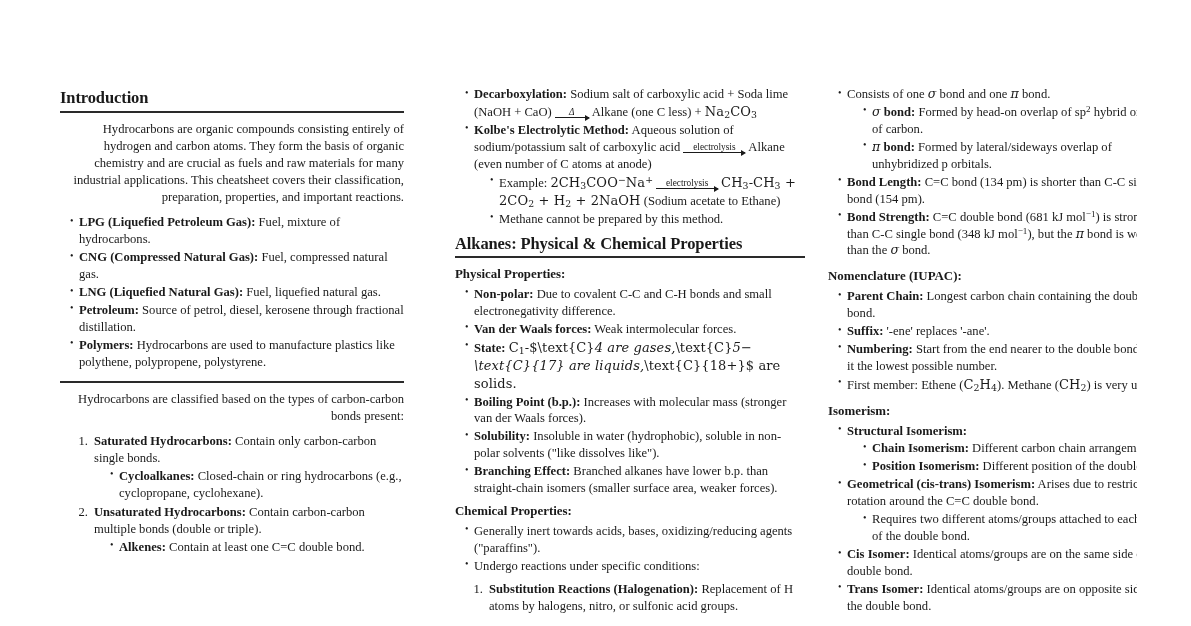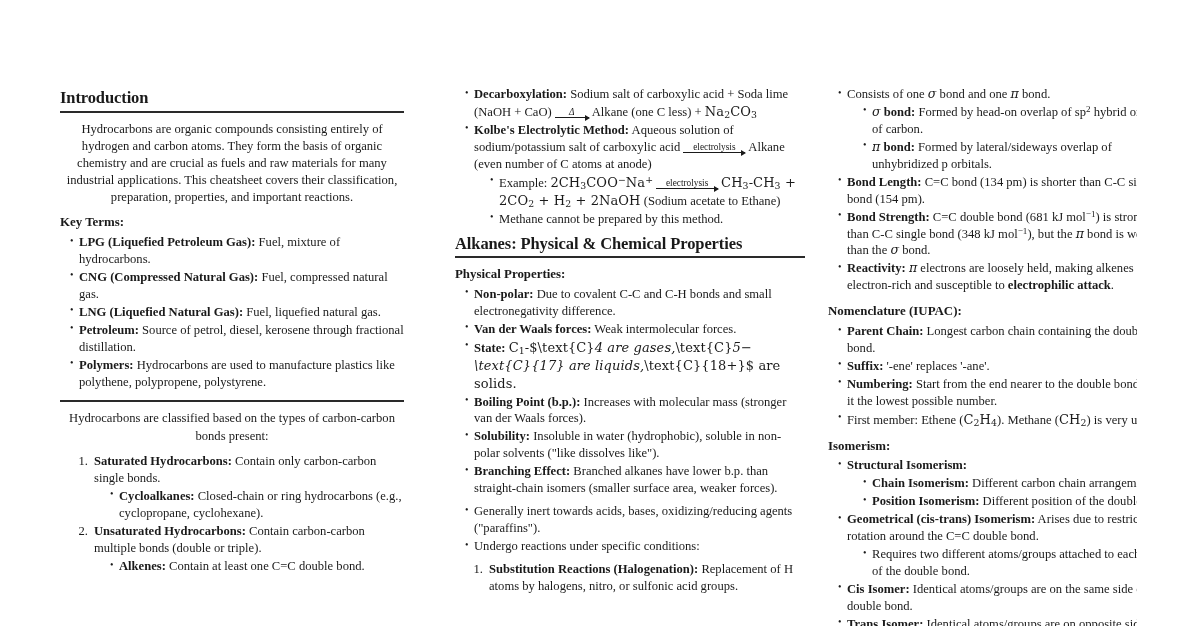--- a/index.html
+++ b/index.html
@@ -55,21 +55,21 @@
     border-top: 2.1px solid #2a2a2a;
     margin: 1px 0 8px 0;
     width: 100%;
   }
   .section-block { margin-bottom: 10px; }
 
   p.body {
     font-size: 12.6px;
     line-height: 1.36;
     margin: 0 0 8px 0;
-    text-align: center;
+    text-align: right;
   }
   p.subhead {
     font-size: 12.9px;
     font-weight: bold;
     margin: 0 0 3px 0;
     line-height: 1.3;
   }
   p.subhead.spaced { margin-top: 9px; }
 
   ul.bul {
@@ -166,21 +166,20 @@
 
 <div id="sheet">
   <div class="columns">
 
     <div class="col col-left">
 
       <div class="section-block">
         <h2 class="section">Introduction</h2>
         <hr class="rule">
         <p class="body">Hydrocarbons are organic compounds consisting entirely of hydrogen and carbon atoms. They form the basis of organic chemistry and are crucial as fuels and raw materials for many industrial applications. This cheatsheet covers their classification, preparation, properties, and important reactions.</p>
-        <p class="subhead">Key Terms:</p>
         <ul class="bul">
           <li><b>LPG (Liquefied Petroleum Gas):</b> <span>Fuel, mixture of hydrocarbons.</span></li>
           <li><b>CNG (Compressed Natural Gas):</b> <span>Fuel, compressed natural gas.</span></li>
           <li><b>LNG (Liquefied Natural Gas):</b> <span>Fuel, liquefied natural gas.</span></li>
           <li><b>Petroleum:</b> <span>Source of petrol, diesel, kerosene through fractional distillation.</span></li>
           <li><b>Polymers:</b> <span>Hydrocarbons are used to manufacture plastics like polythene, polypropene, polystyrene.</span></li>
         </ul>
       </div>
 
       <div class="section-block">
@@ -233,20 +232,21 @@
         <hr class="rule">
         <p class="subhead">Physical Properties:</p>
         <ul class="bul">
           <li><b>Non-polar:</b> <span>Due to covalent C-C and C-H bonds and small electronegativity difference.</span></li>
           <li><b>Van der Waals forces:</b> <span>Weak intermolecular forces.</span></li>
           <li><b>State:</b> <span class="math">C<sub>1</sub>-$\text{C}<span class="mathit">4 are gases,</span>\text{C}<span class="mathit">5</span>−<span class="mathit">\text{C}{17}</span> <span class="mathit">are liquids,</span>\text{C}{18+}$ are solids.</span></li>
           <li><b>Boiling Point (b.p.):</b> <span>Increases with molecular mass (stronger van der Waals forces).</span></li>
           <li><b>Solubility:</b> <span>Insoluble in water (hydrophobic), soluble in non-polar solvents ("like dissolves like").</span></li>
           <li><b>Branching Effect:</b> <span>Branched alkanes have lower b.p. than straight-chain isomers (smaller surface area, weaker forces).</span></li>
         </ul>
+        <p class="subhead">Chemical Properties:</p>
         <ul class="bul">
           <li>Generally inert towards acids, bases, oxidizing/reducing agents ("paraffins").</li>
           <li>Undergo reactions under specific conditions:</li>
         </ul>
         <ol class="num">
           <li>
             <b>Substitution Reactions (Halogenation):</b>
             <span>Replacement of H atoms by halogens, nitro, or sulfonic acid groups.</span>
             
           </li>
@@ -258,21 +258,20 @@
 
       <ul class="bul" style="margin-top:-2px;">
         <li>Consists of one <span class="greek">σ</span> bond and one <span class="greek">π</span> bond.
           <ul class="bul inner2">
             <li><span class="greek">σ</span> <b>bond:</b> Formed by head-on overlap of sp<sup>2</sup> hybrid orbitals of carbon.</li>
             <li><span class="greek">π</span> <b>bond:</b> Formed by lateral/sideways overlap of unhybridized p orbitals.</li>
           </ul>
         </li>
         <li><b>Bond Length:</b> <span>C=C bond (134 pm) is shorter than C-C single bond (154 pm).</span></li>
         <li><b>Bond Strength:</b> C=C double bond (681 kJ mol<sup>−1</sup>) is stronger than C-C single bond (348 kJ mol<sup>−1</sup>), but the <span class="greek">π</span> bond is weaker than the <span class="greek">σ</span> bond.</li>
-        <li><b>Reactivity:</b> <span class="greek">π</span> electrons are loosely held, making alkenes electron-rich and susceptible to <b>electrophilic attack</b>.</li>
       </ul>
 
       <p class="subhead spaced">Nomenclature (IUPAC):</p>
       <ul class="bul">
         <li><b>Parent Chain:</b> <span>Longest carbon chain containing the double bond.</span></li>
         <li><b>Suffix:</b> <span>'-ene' replaces '-ane'.</span></li>
         <li><b>Numbering:</b> <span>Start from the end nearer to the double bond to give it the lowest possible number.</span></li>
         <li>First member: Ethene (<span class="math">C<sub>2</sub>H<sub>4</sub></span>). Methane (<span class="math">CH<sub>2</sub></span>) is very unstable.</li>
       </ul>
 

